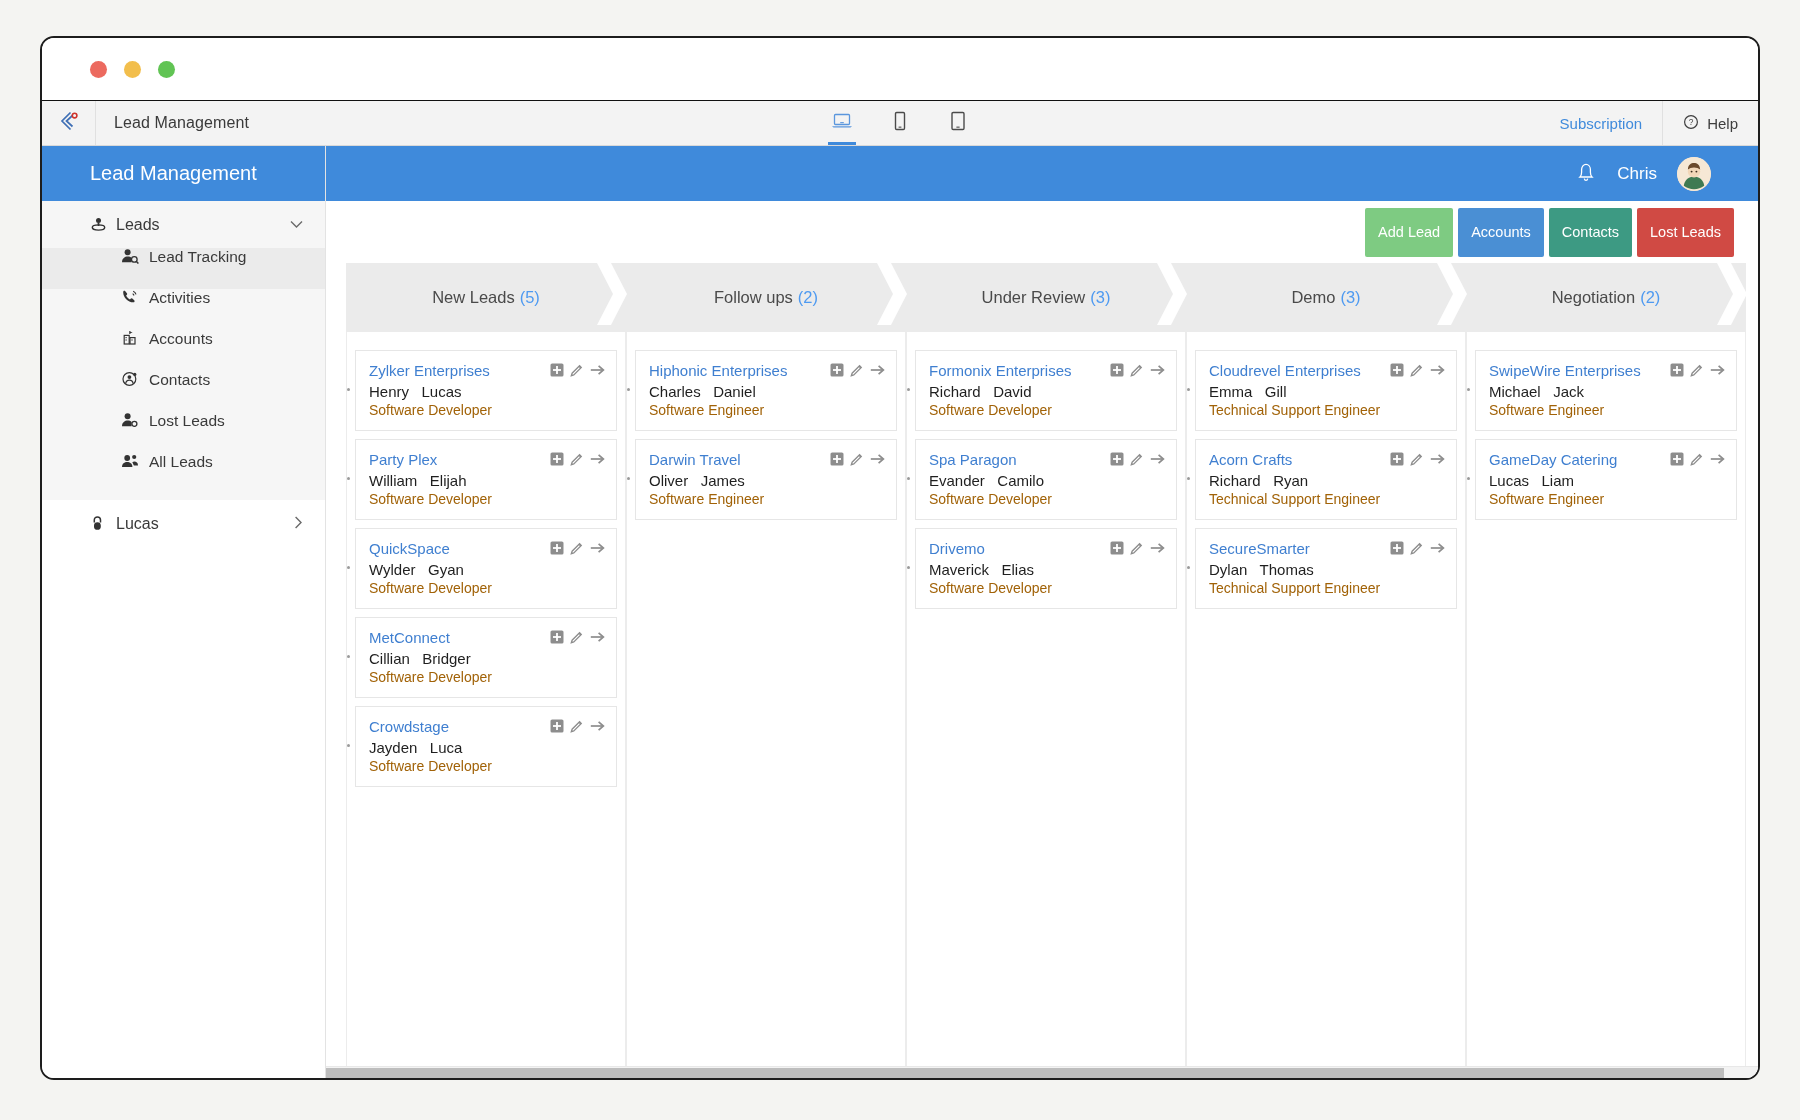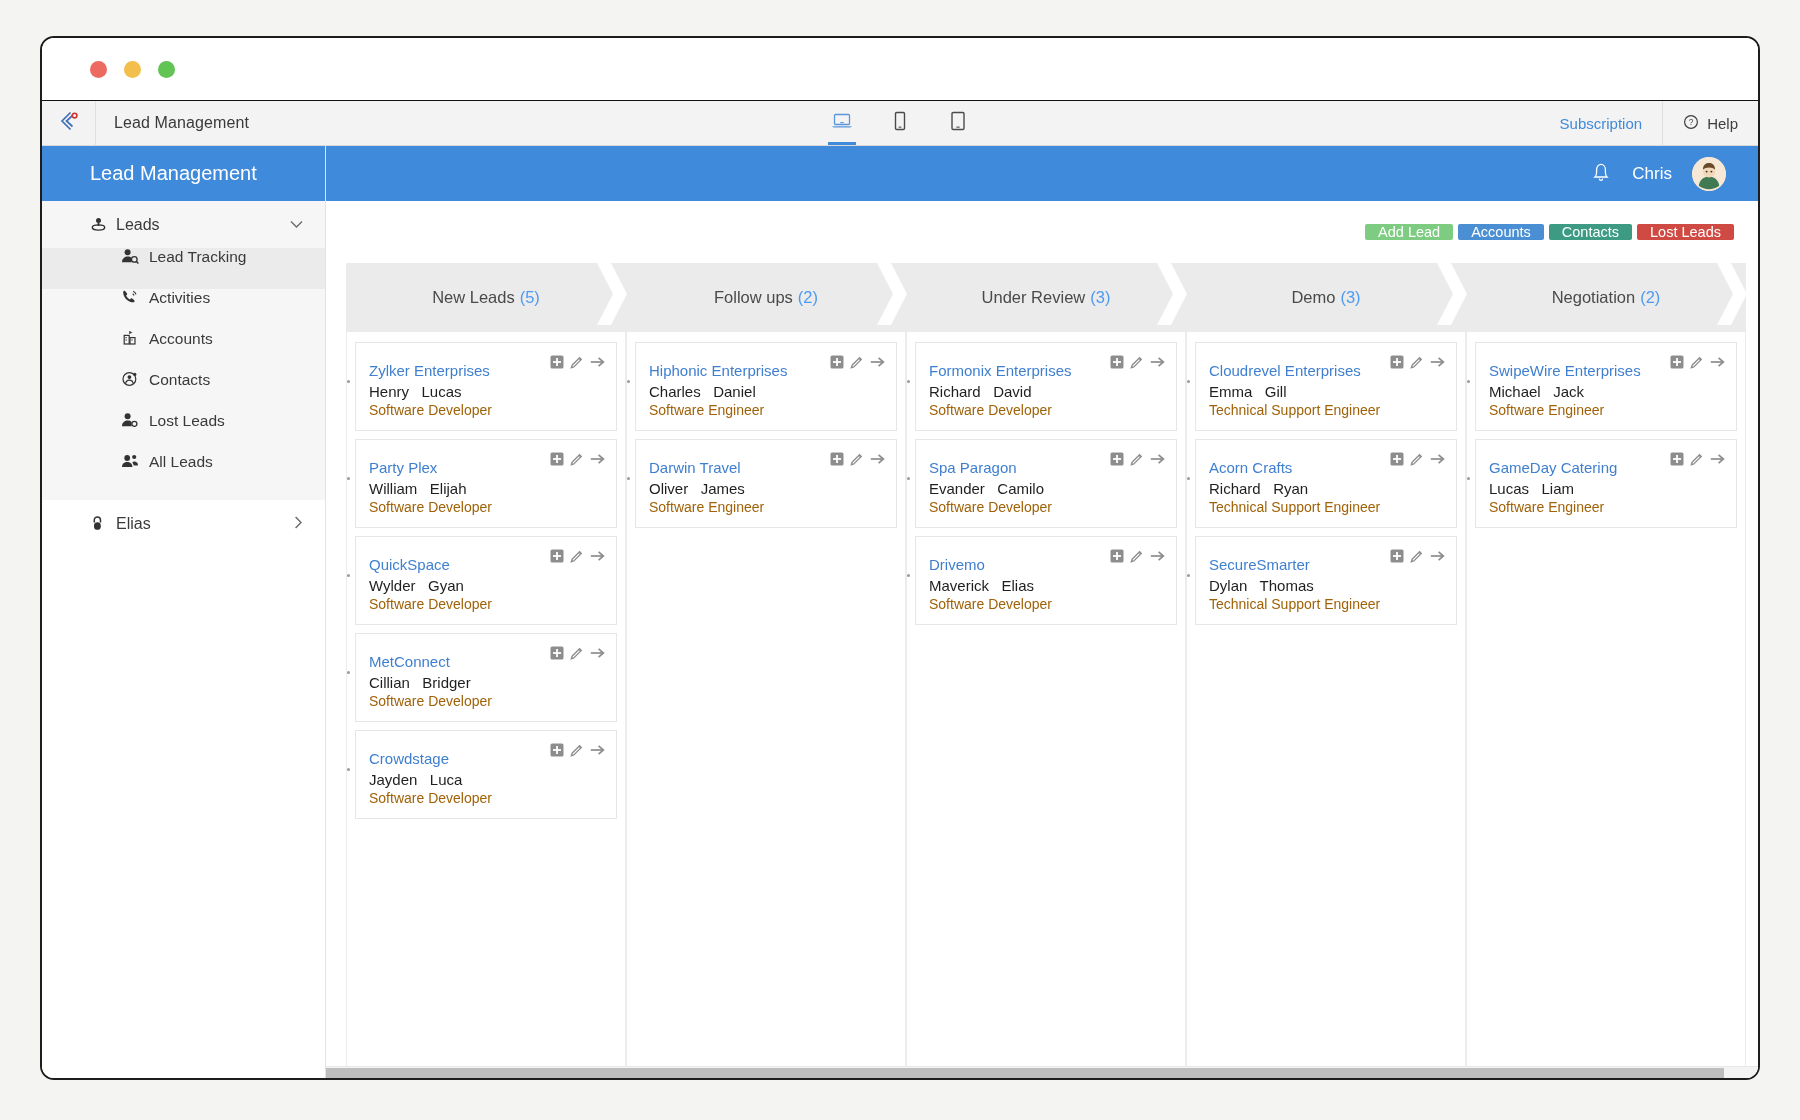--- a/index.html
+++ b/index.html
@@ -127,37 +127,37 @@
 
   
   #main {
     flex: 1; position: relative;
     background: #ffffff;
     display: flex; flex-direction: column;
   }
   #main-topbar {
     height: 55px; background: #3f8adb;
     display: flex; align-items: center; justify-content: flex-end;
-    padding-right: 32px; gap: 20px;
+    padding-right: 47px; gap: 20px;
   }
   #user-name { color: #fff; font-size: 17px; }
   #avatar {
     width: 34px; height: 34px; border-radius: 50%;
     background: #f2e2cf; overflow: hidden;
     display: block;
   }
 
   
   #toolbar {
     height: 62px;
     display: flex; align-items: center; justify-content: flex-end;
     padding-right: 24px; gap: 5px;
   }
   .tb-btn {
-    height: 16px;
+    height: 49px;
     padding: 0 13px;
     display: flex; align-items: center;
     color: #fff; font-size: 14.5px;
     border: none; border-radius: 2px;
     font-family: "Liberation Sans", sans-serif;
     cursor: pointer;
   }
 
   
   #kanban-scroll {
@@ -203,22 +203,23 @@
   
   .card-wrap { position: relative; margin-bottom: 8px; }
   .card-dot {
     position: absolute; left: -8px; top: 38px;
     width: 3px; height: 3px; border-radius: 50%;
     background: #9a9a9a;
   }
   .card {
     background: #fff;
     border: 1px solid #e6e6e6;
-    padding: 19px 13px 12px 13px;
+    padding: 11px 13px 12px 13px;
     position: relative;
+    margin-top: 8px;
   }
   .card-title {
     color: #3f7fd0; font-size: 15px;
     margin-bottom: 3px;
     padding-right: 68px;
     line-height: 1.2;
   }
   .card-person {
     color: #1f1f1f; font-size: 15px;
     margin-bottom: 2px;
@@ -402,21 +403,21 @@
         </div>
       </div>
 
       <div class="nav-group-header plain">
         <span class="gicon">
           <svg width="15" height="17" viewBox="0 0 15 17">
             <path d="M4.3 7.4 V5 C4.3 3.2 5.6 1.9 7.4 1.9 C9.2 1.9 10.5 3.2 10.5 5 V7.4" fill="none" stroke="#333" stroke-width="1.5"></path>
             <rect x="4" y="7.2" width="6.8" height="7.6" rx="3.4" fill="#333"></rect>
           </svg>
         </span>
-        <span>Elias</span>
+        <span>Lucas</span>
         <span class="chev">
           <svg width="9" height="13" viewBox="0 0 9 13">
               <path d="M1.6 1 L7 6.5 L1.6 12" fill="none" stroke="#6a6a6a" stroke-width="1.4"></path>
             </svg>
         </span>
       </div>
     </nav>
 
     <section id="main">
 

